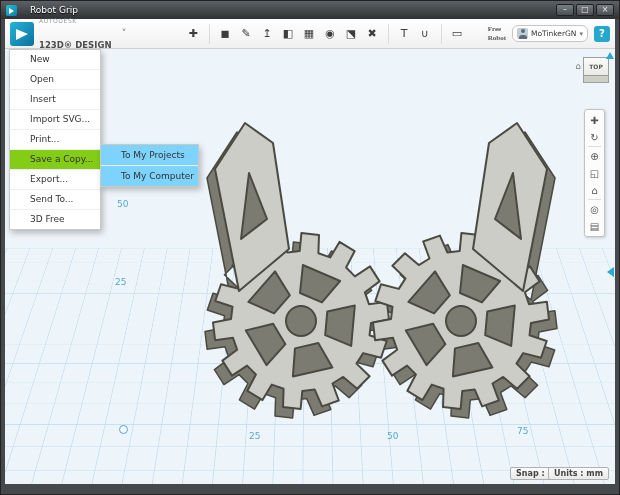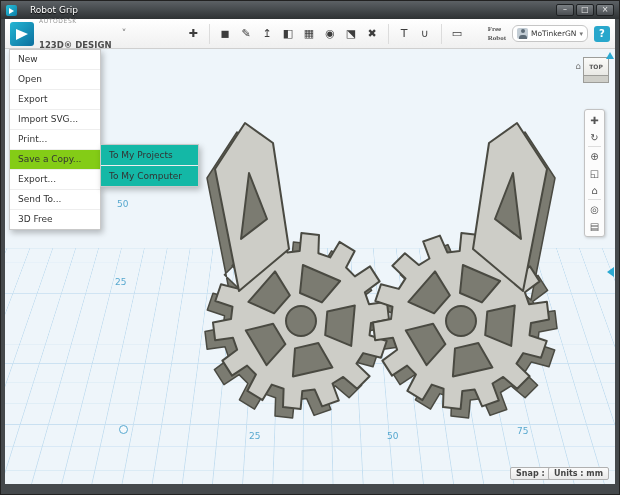--- a/index.html
+++ b/index.html
@@ -84,25 +84,25 @@
     border-top:5px solid transparent;border-bottom:5px solid transparent;border-right:7px solid #2aa9d2;}
   
   .status-box{position:absolute;bottom:4px;z-index:10;font-size:8px;font-weight:bold;color:#444;
     background:linear-gradient(#fbfbfb,#e9e9e9);border:1px solid #b0b0b0;border-radius:2px;
     padding:1px 5px;cursor:pointer;white-space:nowrap;}
   .status-snap{right:56px;}
   .status-units{right:6px;}
   
   .menu{position:absolute;left:4px;top:0;width:90px;background:#fff;z-index:30;
     border:1px solid #c9c9c9;box-shadow:2px 3px 6px rgba(0,0,0,.25);}
-  .menu-item{height:19px;line-height:19px;padding-left:8px;font-size:9px;color:#333;
+  .menu-item{height:19px;line-height:19px;padding-left:20px;font-size:9px;color:#333;
     border-bottom:1px solid #eeeeee;cursor:pointer;}
   .menu-item:last-child{border-bottom:none;}
   .menu-item.hl{background:#84cc16;}
-  .submenu{position:absolute;left:95px;top:95px;width:97px;background:#14b8a6;z-index:31;
+  .submenu{position:absolute;left:95px;top:95px;width:97px;background:#7dd3fc;z-index:31;
     border:1px solid #c9c9c9;box-shadow:2px 3px 6px rgba(0,0,0,.25);}
   .submenu .menu-item{height:20px;line-height:20px;}
 </style>
 </head>
 <body>
 
 <div class="window">
 
   <div class="titlebar">
     <div class="app-icon"></div>
@@ -195,21 +195,21 @@
 
     <div class="arrow-top"></div>
     <div class="arrow-mid"></div>
 
     <div class="status-box status-snap">Snap : 1</div>
     <div class="status-box status-units">Units : mm</div>
 
     <div class="menu">
       <div class="menu-item">New</div>
       <div class="menu-item">Open</div>
-      <div class="menu-item">Export</div>
+      <div class="menu-item">Insert</div>
       <div class="menu-item">Import SVG...</div>
       <div class="menu-item">Print...</div>
       <div class="menu-item hl">Save a Copy...</div>
       <div class="menu-item">Export...</div>
       <div class="menu-item">Send To...</div>
       <div class="menu-item">3D Free</div>
     </div>
     <div class="submenu">
       <div class="menu-item">To My Projects</div>
       <div class="menu-item">To My Computer</div>

